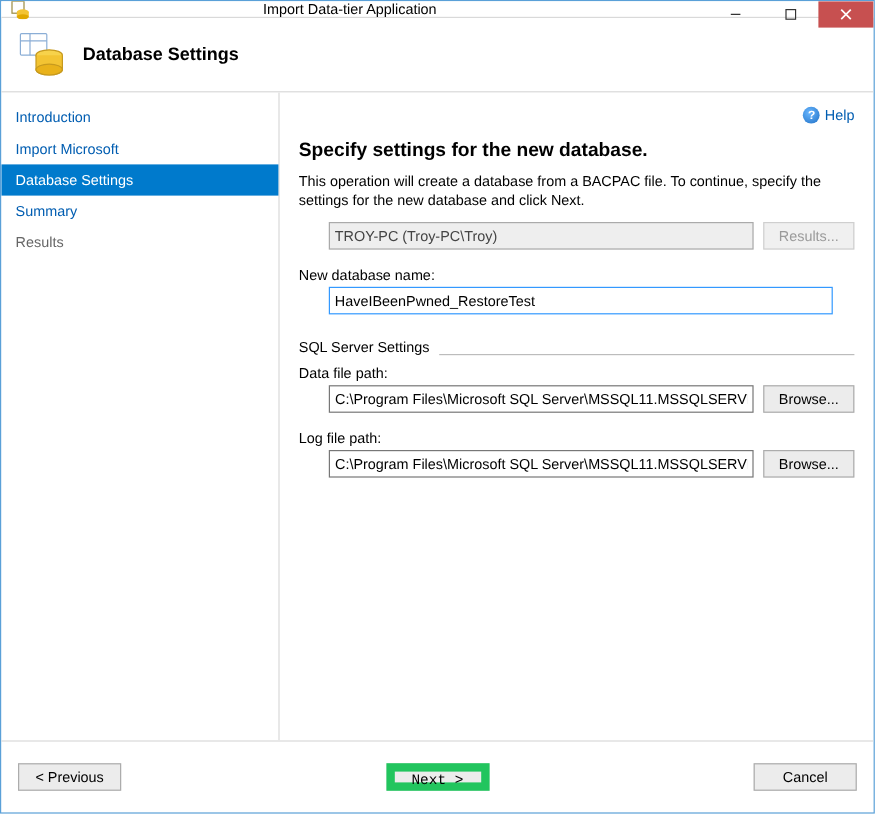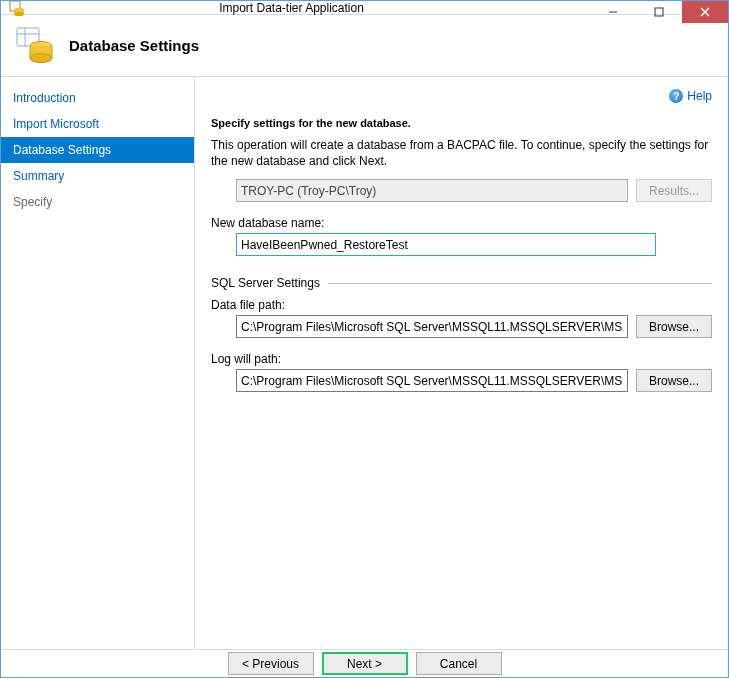--- a/index.html
+++ b/index.html
@@ -52,21 +52,21 @@
     display: flex;
     align-items: center;
     padding: 0 14px;
     border-bottom: 1px solid #d9d9d9;
   }
   .header-band .big-icon { width: 40px; height: 40px; margin-right: 14px; }
   .header-band h1 { font-size: 15px; font-weight: bold; margin: 0; }
   
   .content { flex: 1; display: flex; overflow: hidden; }
   .sidebar {
-    width: 194px;
+    width: 232px;
     border-right: 1px solid #d9d9d9;
     padding-top: 8px;
   }
   .sidebar .nav-item {
     padding: 6px 12px;
     color: #005db1;
     cursor: pointer;
   }
   .sidebar .nav-item.active {
     background: #007acc;
@@ -81,21 +81,21 @@
     flex-direction: column;
   }
   .help-row { display: flex; justify-content: flex-end; margin-bottom: 8px; }
   .help-link { color: #005db1; cursor: pointer; display: flex; align-items: center; gap: 4px; }
   .help-icon {
     width: 14px; height: 14px; border-radius: 50%;
     background: radial-gradient(circle at 40% 35%, #6ab7ff, #1e6fc4);
     display: inline-flex; align-items: center; justify-content: center;
     color: #fff; font-weight: bold; font-size: 10px;
   }
-  .section-heading { font-weight: bold; margin: 6px 0 8px 0; font-size: 11px; }
+  .section-heading { font-weight: bold; margin: 6px 0 8px 0; font-size: 16px; }
   .desc { margin: 0 0 10px 0; line-height: 1.35; }
   .row { display: flex; align-items: center; gap: 8px; margin-bottom: 10px; padding-left: 25px; }
   .row .field { flex: 1; }
   input.text {
     width: 100%;
     height: 23px;
     padding: 2px 4px;
     font-family: inherit; font-size: 12px;
     border: 1px solid #777;
     background: #fff;
@@ -104,31 +104,31 @@
   input.text.active { border: 1px solid #3399ff; }
   .btn {
     height: 23px;
     padding: 0 12px;
     background: #ececec;
     border: 1px solid #acacac;
     font-family: inherit; font-size: 12px;
     cursor: pointer;
   }
   .btn:disabled { color: #9a9a9a; cursor: default; background:#f0f0f0; border-color:#cfcfcf;}
-  .btn.default { border: 2px solid #22c55e; }
+  .btn.default { border: 7px solid #22c55e; font-family: Liberation Mono, monospace; }
   .label { margin: 4px 0 3px 0; }
   .group-head {
-    display: flex; align-items: center; gap: 8px; margin: 10px 0 4px 0;
+    display: flex; align-items: flex-end; gap: 8px; margin: 10px 0 4px 0;
   }
   .group-head .line { flex:1; height:1px; background:#bcbcbc; }
   
   .footer {
     border-top: 1px solid #d9d9d9;
-    padding: 2px 14px;
-    display: flex; justify-content: center; gap: 8px;
+    padding: 18px 14px;
+    display: flex; justify-content: space-between; gap: 8px;
   }
   .footer .btn { width: 86px; }
 </style>
 </head>
 <body>
 
 <div class="titlebar">
   <span class="app-icon">
     <svg viewBox="0 0 16 16" width="16" height="16">
       <rect x="1" y="1" width="10" height="10" fill="#fff" stroke="#9a8a40"></rect>
@@ -171,21 +171,21 @@
   </span>
   <h1>Database Settings</h1>
 </div>
 
 <div class="content">
   <div class="sidebar">
     <div class="nav-item">Introduction</div>
     <div class="nav-item">Import Microsoft</div>
     <div class="nav-item active">Database Settings</div>
     <div class="nav-item">Summary</div>
-    <div class="nav-item disabled">Specify</div>
+    <div class="nav-item disabled">Results</div>
   </div>
 
   <div class="main">
     <div class="help-row">
       <span class="help-link">
         <span class="help-icon">?</span>
         <span>Help</span>
       </span>
     </div>
 
@@ -212,21 +212,21 @@
     </div>
 
     <div class="label">Data file path:</div>
     <div class="row">
       <div class="field">
         <input class="text" type="text" value="C:\Program Files\Microsoft SQL Server\MSSQL11.MSSQLSERVER\MSSQL\DAT" style="">
       </div>
       <button class="btn">Browse...</button>
     </div>
 
-    <div class="label">Log will path:</div>
+    <div class="label">Log file path:</div>
     <div class="row">
       <div class="field">
         <input class="text" type="text" value="C:\Program Files\Microsoft SQL Server\MSSQL11.MSSQLSERVER\MSSQL\DAT" style="">
       </div>
       <button class="btn">Browse...</button>
     </div>
 
     <div style="flex:1"></div>
   </div>
 </div>

